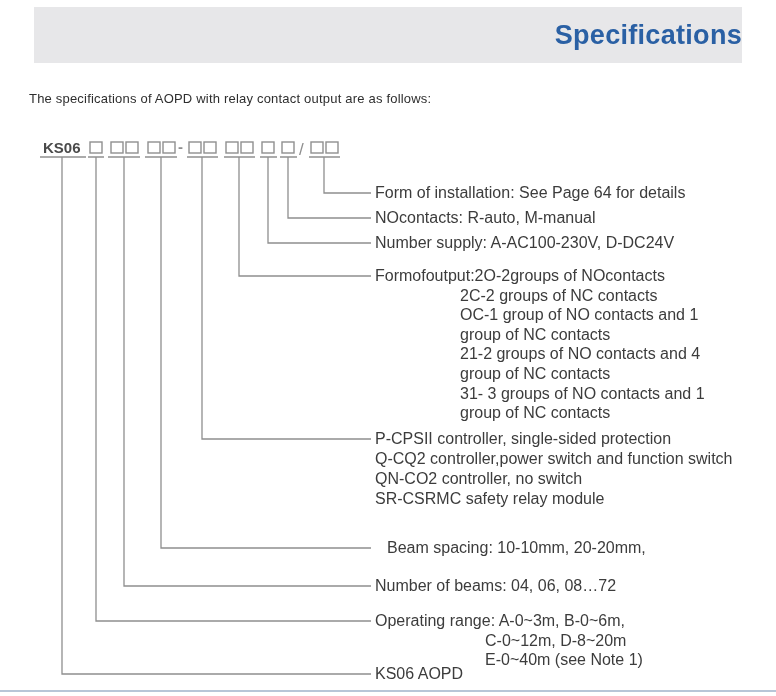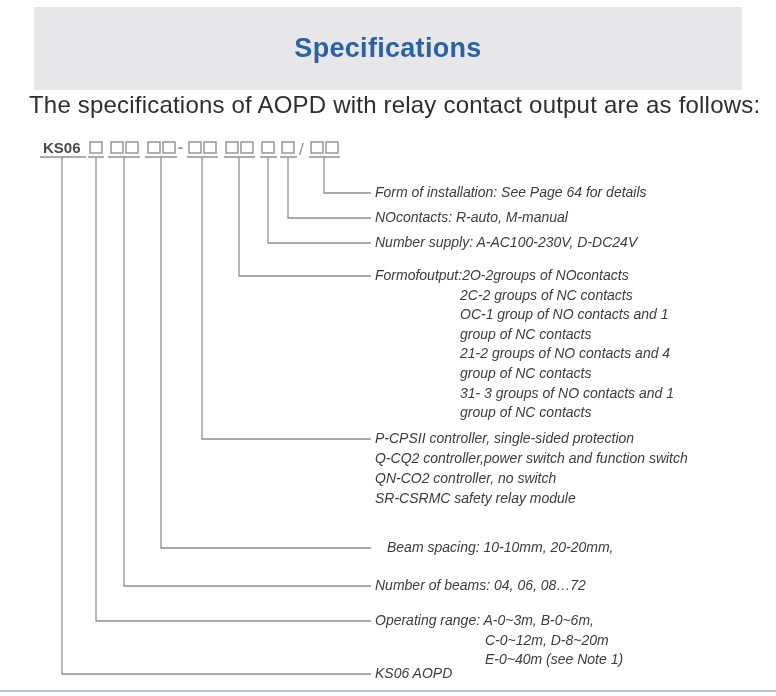--- a/index.html
+++ b/index.html
@@ -7,50 +7,49 @@
     position: relative;
     width: 776px;
     height: 696px;
     background: #ffffff;
     font-family: "Liberation Sans", sans-serif;
     overflow: hidden;
   }
   .header-bar {
     position: absolute;
     left: 34px; top: 7px;
-    width: 708px; height: 83px;
+    width: 708px; height: 56px;
     background: #e7e7e9;
-    display: flex; align-items: center; justify-content: center;
+    display: flex; align-items: center; justify-content: flex-end;
   }
   .page-title {
     color: #2a60a4;
     font-size: 27px;
     font-weight: bold;
     letter-spacing: 0.3px;
   }
   .intro {
     position: absolute;
     left: 29px; top: 91px;
-    font-size: 24px;
+    font-size: 13px;
     letter-spacing: 0.2px;
     color: #2e2e2e;
     white-space: nowrap;
   }
   .diagram-svg {
     position: absolute;
     left: 0; top: 0;
     width: 776px; height: 696px;
   }
   .lbl {
     position: absolute;
-    font-size: 14px;
+    font-size: 16px;
     line-height: 19.6px;
     color: #3c3c3c;
     white-space: nowrap;
-    font-style: italic;
   }
   .l1 { left: 375px; top: 183px; }
   .l2 { left: 375px; top: 208px; }
   .l3 { left: 375px; top: 233px; }
   .l4 { left: 375px; top: 266px; }
   .l5 { left: 375px; top: 429px; line-height: 19.9px; }
   .l6 { left: 387px; top: 538px; }
   .l7 { left: 375px; top: 576px; }
   .l8 { left: 375px; top: 611px; }
   .l9 { left: 375px; top: 664px; text-align: right; }

